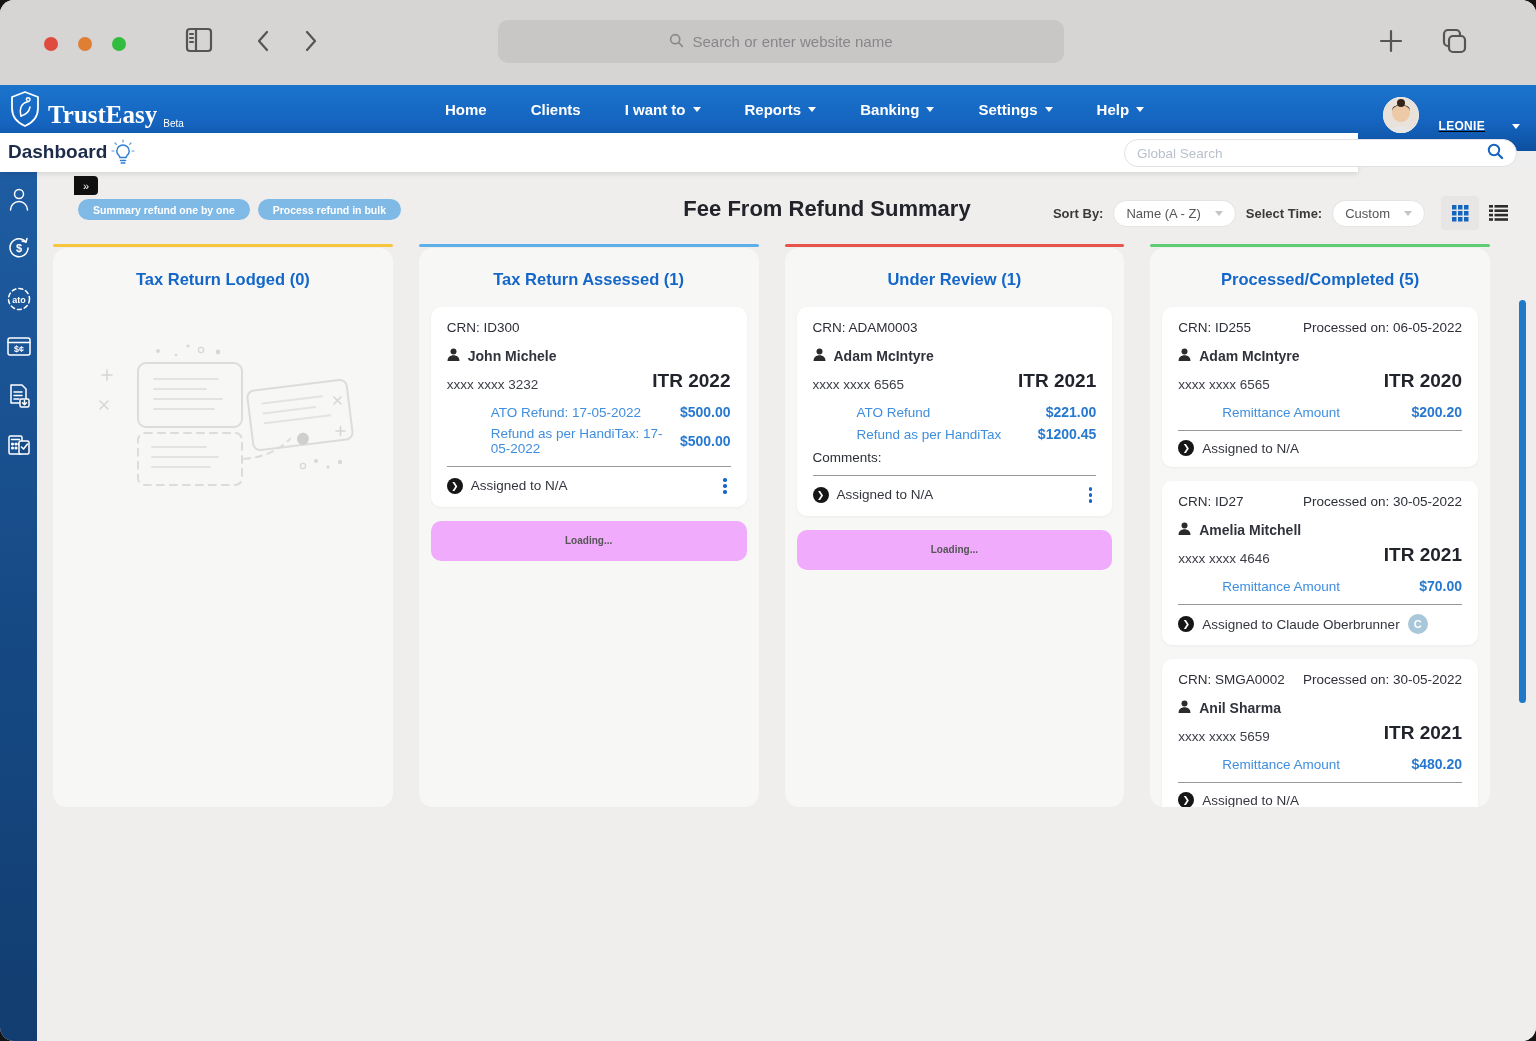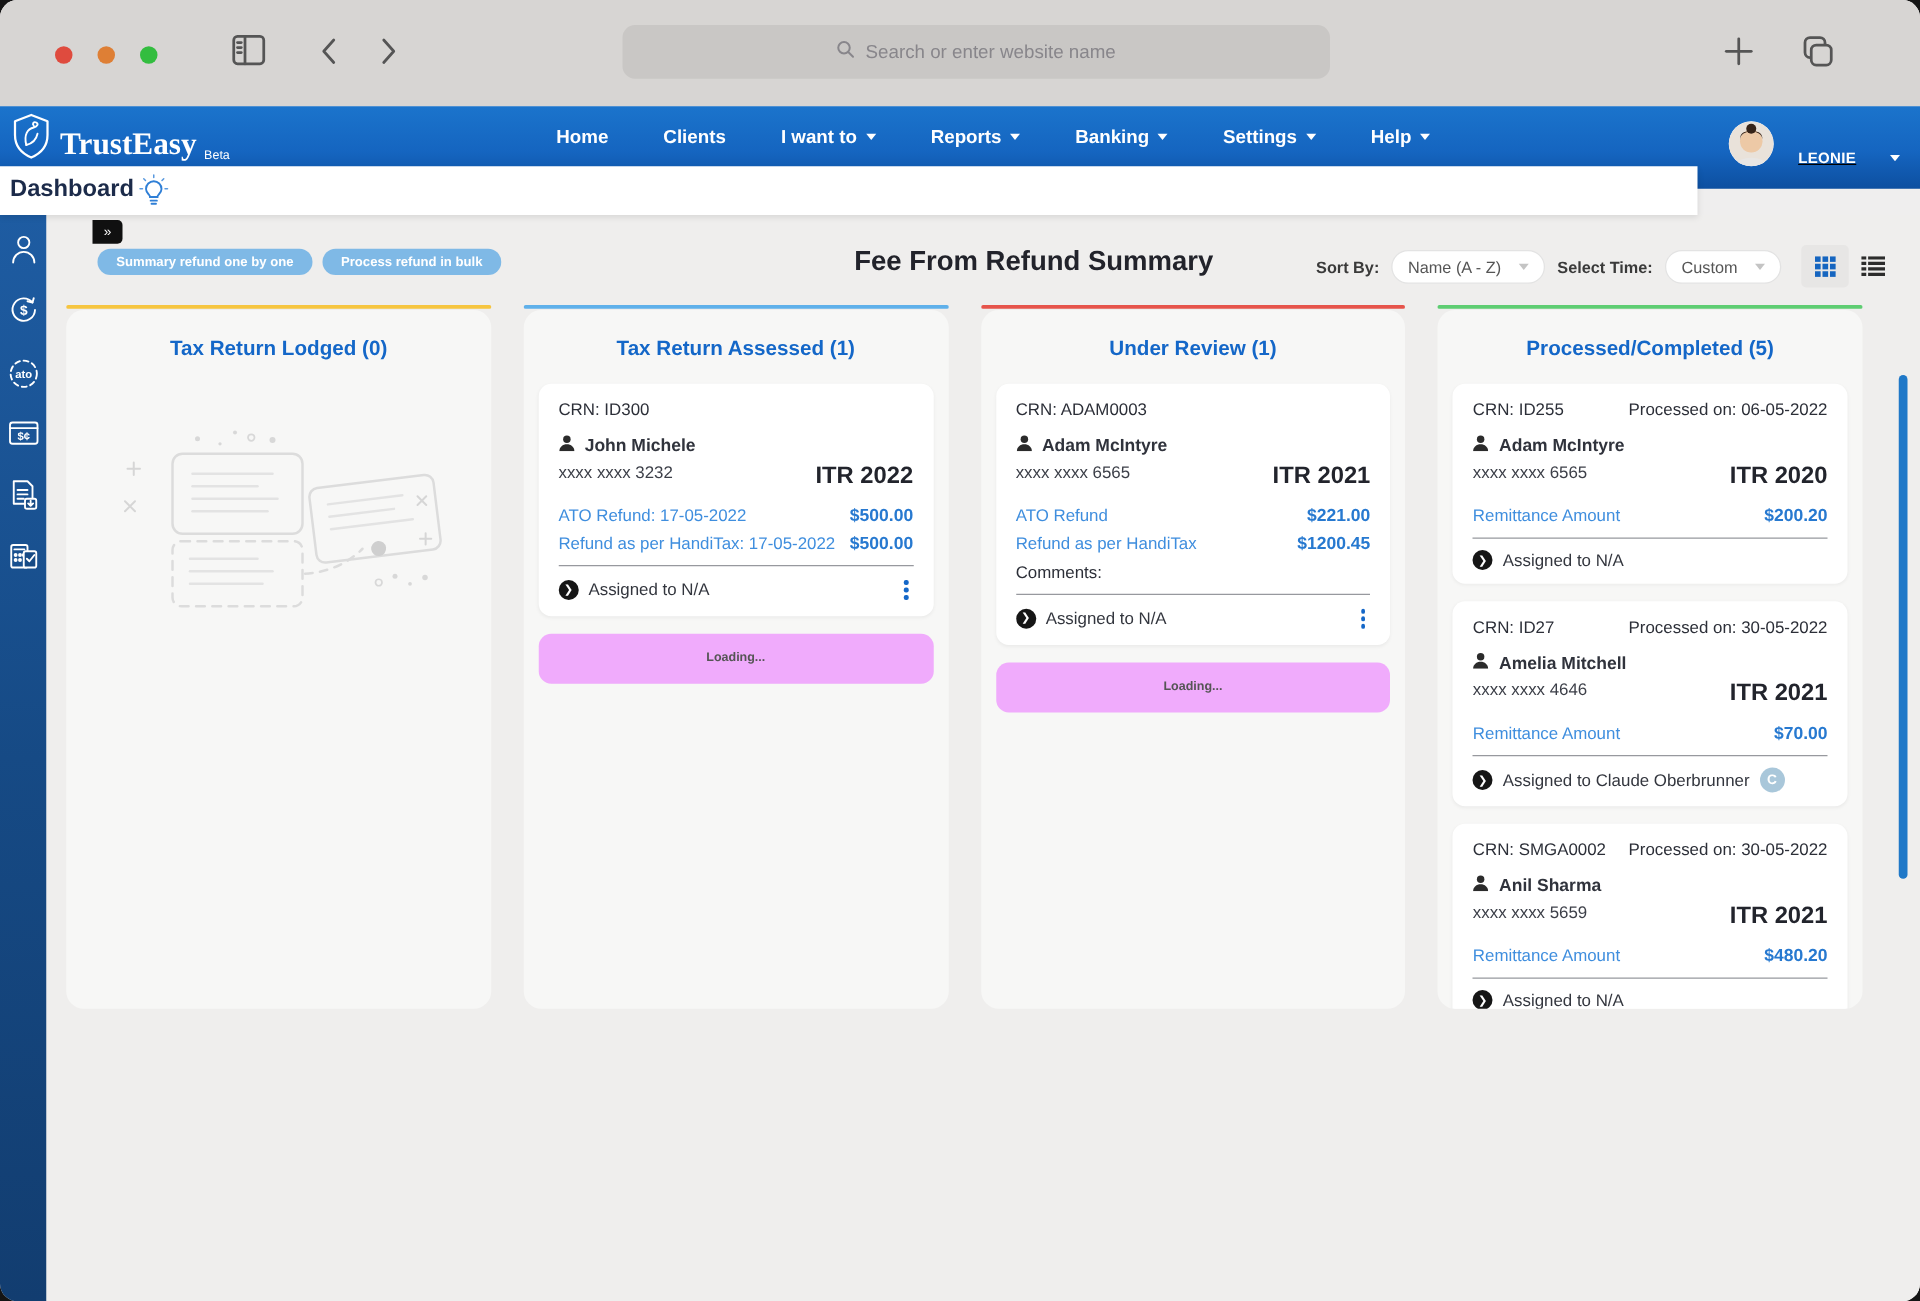--- a/index.html
+++ b/index.html
@@ -66,24 +66,24 @@
   
   .columns { position:absolute; left:16px; top:72px; width:1437px; display:flex; gap:26px; }
   .col { flex:1; display:flex; flex-direction:column; }
   .col-accent { height:3px; border-radius:2px; }
   .col-body { margin-top:1px; background:#f7f7f6; border-radius:14px; height:559px; overflow:hidden; display:flex; flex-direction:column; }
   .col-title { text-align:center; padding:22px 8px 18px; color:#1467c8; font-size:16.5px; font-weight:700; }
 
   .card { background:#fff; border-radius:10px; margin:0 12px 14px; padding:13px 16px 11px; box-shadow:0 1px 3px rgba(0,0,0,.05); cursor:grab; }
   .crn-row { display:flex; justify-content:space-between; font-size:13.5px; color:#2c2f38; font-weight:500; margin-bottom:13px; }
   .name-row { display:flex; align-items:center; gap:8px; font-size:14px; color:#30333c; font-weight:600; margin-bottom:6px; }
-  .mask-row { display:flex; justify-content:space-between; align-items:flex-start; font-size:13.5px; color:#3c3f48; margin-bottom:12px; }
+  .mask-row { display:flex; justify-content:space-between; align-items:flex-end; font-size:13.5px; color:#3c3f48; margin-bottom:12px; }
   .itr { font-weight:700; font-size:19px; color:#22242c; }
   .blue-row { display:flex; justify-content:space-between; align-items:center; margin-bottom:6px; }
-  .blue-label { color:#3f8ede; font-size:13.5px; font-weight:500; }
+  .blue-label { color:#3f8ede; font-size:13.5px; font-weight:500;margin-left:44px; }
   .blue-amt { color:#2779d0; font-size:14px; font-weight:700; }
   .comments { font-size:13.5px; color:#2c2f38; font-weight:500; margin:8px 0 2px; }
   .divider { border-top:1px solid #97999e; margin:10px 0 9px; }
   .assigned-row { display:flex; align-items:center; gap:8px; }
   .arrow-circ { width:16px; height:16px; border-radius:50%; background:#161616; color:#fff; font-size:9px; font-weight:700;
                 display:flex; align-items:center; justify-content:center; flex:none; }
   .assigned-text { font-size:13.5px; color:#33363e; font-weight:500; }
   .menu-dots { margin-left:auto; display:flex; flex-direction:column; gap:2.5px; cursor:pointer; padding:2px 4px; }
   .menu-dots i { width:3.5px; height:3.5px; border-radius:50%; background:#1467c8; }
   .badge-c { width:20px; height:20px; border-radius:50%; background:#a9c7da; color:#fff; font-size:11px; font-weight:700;
@@ -212,20 +212,29 @@
           <line x1="11.2" y1="24" x2="14.8" y2="24"></line>
           <g stroke-width="1.2" opacity=".8">
             <line x1="13" y1="1" x2="13" y2="3"></line>
             <line x1="5" y1="4" x2="6.4" y2="5.4"></line>
             <line x1="21" y1="4" x2="19.6" y2="5.4"></line>
             <line x1="2" y1="12" x2="4" y2="12"></line>
             <line x1="22" y1="12" x2="24" y2="12"></line>
           </g>
         </svg>
     </span>
+    <div class="gsearch">
+      <input type="text" placeholder="Global Search" style="">
+      <span>
+        <svg width="17" height="17" viewBox="0 0 17 17">
+            <circle cx="7" cy="7" r="5.2" fill="none" stroke="#1565c0" stroke-width="2"></circle>
+            <line x1="11" y1="11" x2="15" y2="15" stroke="#1565c0" stroke-width="2.4" stroke-linecap="round"></line>
+          </svg>
+      </span>
+    </div>
   </div>
 
   <div class="rail">
     <span class="rail-ic" style="top:14px;">
       <svg width="24" height="26" viewBox="0 0 24 26" class="rail-svg">
           <circle cx="12" cy="8" r="4.5"></circle>
           <path d="M3.5 24 a8.5 8.5 0 0 1 17 0"></path>
         </svg>
     </span>
     <span class="rail-ic" style="top:64px;">

